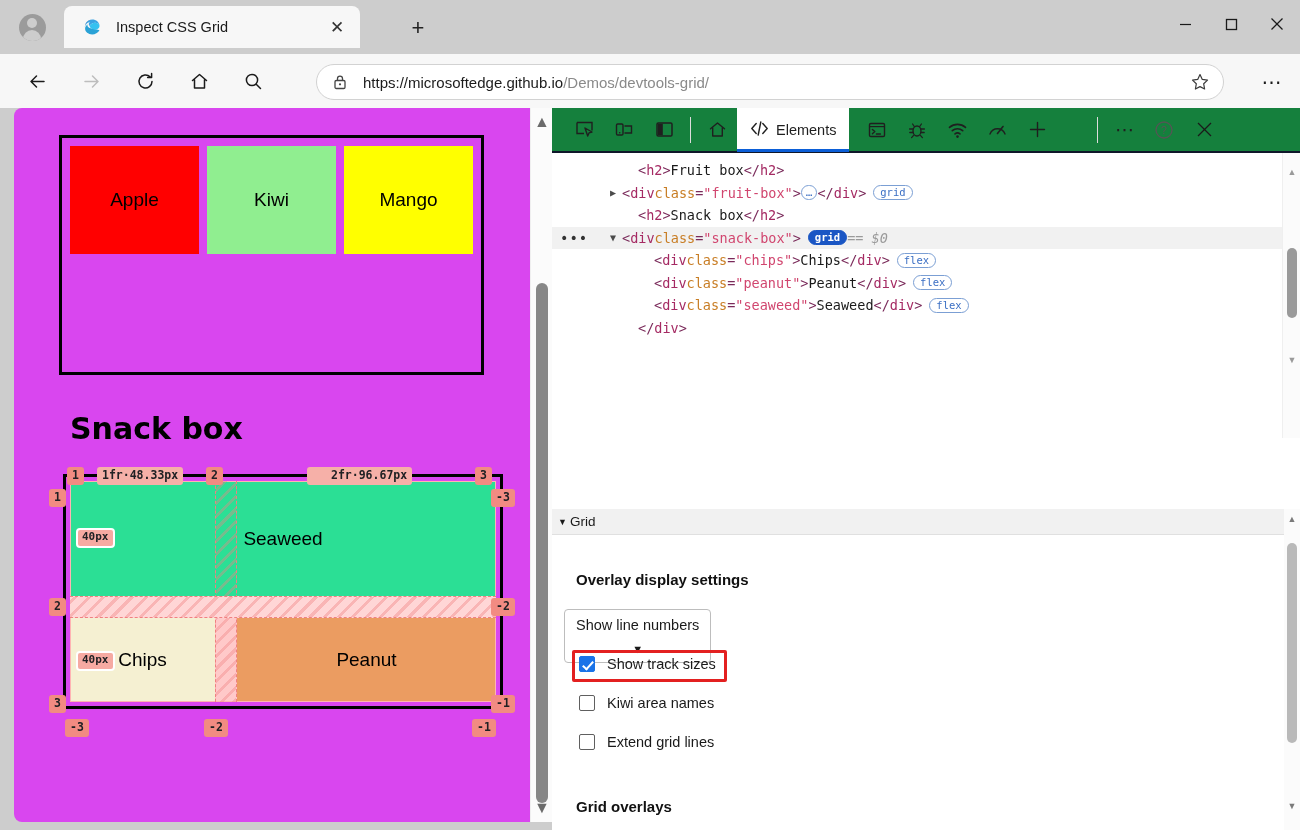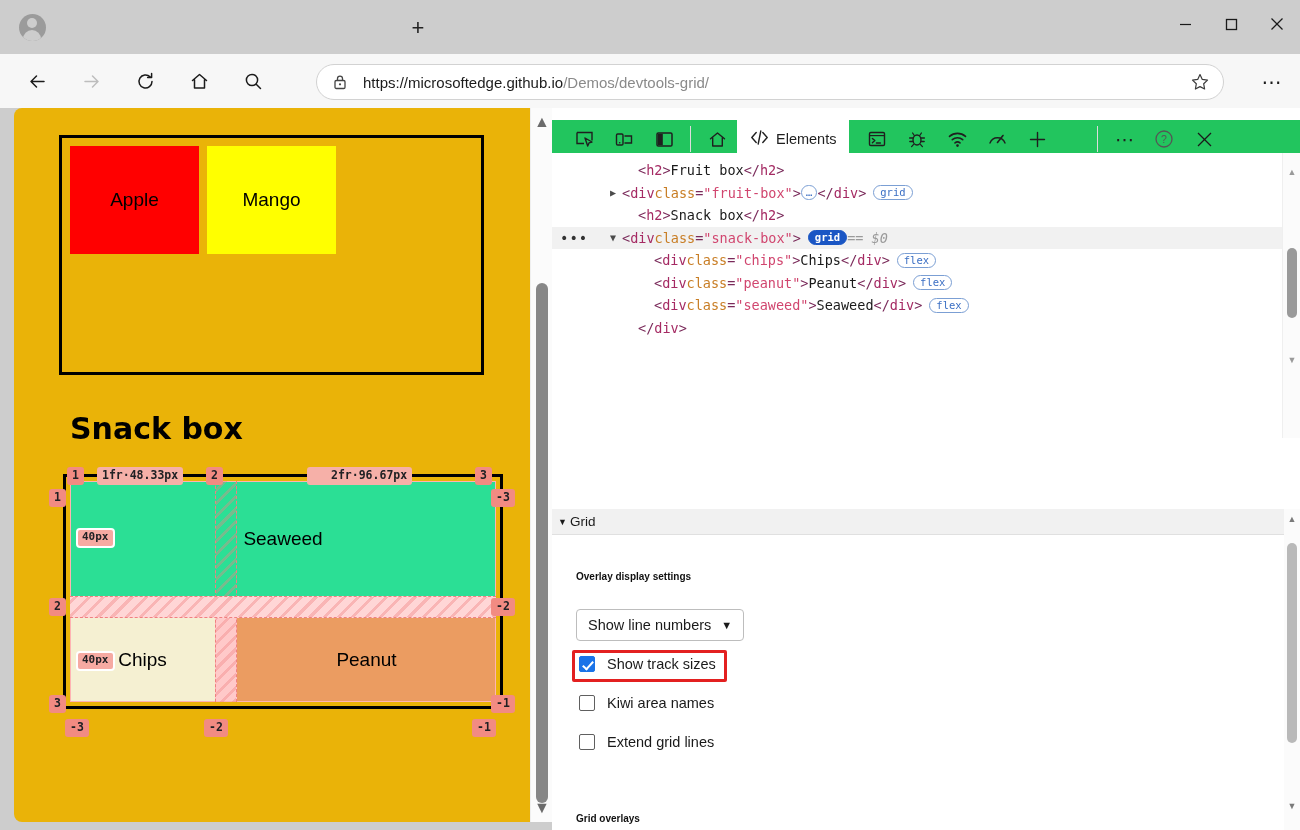--- a/index.html
+++ b/index.html
@@ -87,21 +87,21 @@
   .star-btn { width: 30px; height: 30px; display:flex; align-items:center; justify-content:center; }
   .tb-more {
     position: absolute; right: 10px; top: 66px; width: 36px; height: 32px;
     display: flex; align-items: center; justify-content: center;
     font-size: 20px; color: #1b1b1b; letter-spacing: 1px;
   }
 
   
   .viewport {
     position: absolute; left: 14px; top: 108px; width: 538px; height: 714px;
-    background: #eab308; border-radius: 8px 0 0 8px; overflow: hidden;
+    background: #d946ef; border-radius: 8px 0 0 8px; overflow: hidden;
   }
   .page-content { position: absolute; left: 0; top: -34px; width: 524px; }
   .page-h2 {
     font-family: "DejaVu Sans", sans-serif;
     font-size: 30px; font-weight: bold; color: #000; margin-left: 45px;
   }
   .fruit-box {
     margin: 26px 0 0 45px; width: 425px; border: 3px solid #000;
     padding: 8px; display: grid;
     grid-template-columns: 1fr 1fr 1fr; grid-template-rows: 108px 102px;
@@ -188,22 +188,22 @@
   .ps-thumb {
     position:absolute; left:5px; width:12px; border-radius:6px; background:#878787;
   }
 
   
   .devtools {
     position: absolute; left: 552px; top: 108px; width: 748px; height: 722px;
     background: #ffffff;
   }
   .dt-toolbar {
-    position: absolute; top: 12px; left: 0; width: 748px; height: 45px;
-    background: #22c55e; border-bottom: 7px solid #0f172a;
+    position: absolute; top: 0; left: 0; width: 748px; height: 45px;
+    background: #15803d; border-bottom: 2px solid #0f172a;
     display: flex; align-items: center;
   }
   .dt-icon {
     width: 40px; height: 40px; display:flex; align-items:center;
     justify-content:center; color:#1f1f1f; flex:0 0 auto;
   }
   .dt-sep { width:1px; height:26px; background:#dcdcdc; margin:0 6px; flex:0 0 auto; }
   .dt-tab {
     height: 44px; display:flex; align-items:center; gap:7px; padding: 0 13px;
     font-size: 14.5px; color:#1f1f1f; position:relative; flex:0 0 auto;
@@ -278,21 +278,21 @@
 
   .grid-section-hdr {
     position:absolute; top:401px; left:0; width:748px; height:26px;
     background:#f1f1f1; border-bottom:1px solid #e0e0e0;
     display:flex; align-items:center; padding-left:6px;
     font-size:13.5px; color:#1a1a1a;
   }
   .sec-tri { font-size:9px; margin-right:3px; }
 
   .grid-body { position:absolute; top:427px; left:0; width:748px; height:295px; background:#fff; }
-  .sub-title { font-size:10px; font-weight:bold; color:#111; }
+  .sub-title { font-size:15px; font-weight:bold; color:#111; }
   .select-box {
     display:inline-flex; align-items:center; gap:10px;
     border:1px solid #bdbdbd; border-radius:4px; background:#fff;
     padding:7px 11px; font-size:14.5px; color:#1a1a1a;
   }
   .cb-row { display:flex; align-items:center; gap:12px; font-size:14.5px; color:#1a1a1a; }
   .cbox {
     width:16px; height:16px; border:1.6px solid #5f5f5f; border-radius:2px;
     background:#fff; flex:0 0 auto; position:relative;
   }
@@ -316,20 +316,32 @@
 </head>
 <body>
 
 <div class="browser">
 
   <div class="titlebar">
     <div class="profile-btn">
       <div class="avatar-circle"></div>
     </div>
 
+    <div class="tab">
+      <span class="tab-favicon">
+        <svg width="20" height="20" viewBox="0 0 20 20">
+          <path d="M17.5 13.2c-1.5 2.6-4.3 4.2-7.3 4.2-4.1 0-7.1-2.6-7.1-5.6 0-1.9 1.2-3.4 2.5-4.2-.5 1 .0 2.4 1.5 3.2 2.7 1.4 7.4 1 10.4 2.4z" fill="#2aa2d6"></path>
+          <path d="M10.2 2.6c4 0 7.1 2.7 7.3 6-.1-1.6-2.3-2.9-4.4-2.9-2.5 0-4.6 1.6-5.5 3.4C6.3 7.7 6.6 6 8 4.8c-2.9.8-5.2 3.4-5.2 6.4 0-4.9 3.5-8.6 7.4-8.6z" fill="#3aa3e3"></path>
+          <path d="M4.2 5.5C5.7 3.7 8 2.6 10.2 2.6 6.4 2.6 2.8 6.3 2.8 11.2c0-1.7.5-4 1.4-5.7z" fill="#0f5ca8"></path>
+          <path d="M7.6 9.1c.9-1.8 3-3.4 5.5-3.4 2.1 0 4.3 1.3 4.4 2.9.2 3.3-2.8 4.4-5.4 4-2.5-.4-4.2-1.5-4.5-3.5z" fill="#36c1f0"></path>
+        </svg>
+      </span>
+      <span class="tab-title">Inspect CSS Grid</span>
+      <span class="tab-close">✕</span>
+    </div>
 
     <div class="newtab-btn">+</div>
 
     <div class="wincontrols">
       <div class="wincontrol">
         <svg width="13" height="13" viewBox="0 0 13 13">
             <line x1="1" y1="6.5" x2="12" y2="6.5" stroke="#1a1a1a" stroke-width="1.2"></line>
           </svg>
       </div>
       <div class="wincontrol">
@@ -391,20 +403,21 @@
         </svg>
     </span>
   </div>
   <div class="tb-more">⋯</div>
 
   <div class="viewport">
     <div class="page-content">
       <h2 class="page-h2">Fruit box</h2>
       <div class="fruit-box">
         <div class="cell c-apple">Apple</div>
+        <div class="cell c-kiwi">Kiwi</div>
         <div class="cell c-mango">Mango</div>
       </div>
 
       <div class="snack-wrap">
         <h2 class="page-h2 snack-h2">Snack box</h2>
 
         <div class="snack-outer"></div>
 
         <div class="snack-grid">
           <div class="sg-seaweed">Seaweed</div>
@@ -652,21 +665,21 @@
 
 
     <div class="grid-section-hdr">
       <span class="sec-tri">▼</span>
       <span>Grid</span>
     </div>
 
     <div class="grid-body">
       <div class="sub-title" style="position:absolute; left:24px; top:36px;">Overlay display settings</div>
 
-      <div class="select-box" style="position:absolute; left:24px; top:74px;">
+      <div class="select-box" style="position:absolute; left:12px; top:74px;flex-direction:column;">
         <span>Show line numbers</span>
         <span style="font-size:11px">▼</span>
       </div>
 
       <div class="redbox" style="left:20px; top:115px; width:155px; height:32px;"></div>
 
       <div class="cb-row" style="position:absolute; left:27px; top:121px;">
         <span class="cbox checked"></span>
         <span>Show track sizes</span>
       </div>
@@ -674,21 +687,21 @@
       <div class="cb-row" style="position:absolute; left:27px; top:160px;">
         <span class="cbox"></span>
         <span>Kiwi area names</span>
       </div>
 
       <div class="cb-row" style="position:absolute; left:27px; top:199px;">
         <span class="cbox"></span>
         <span>Extend grid lines</span>
       </div>
 
-      <div class="sub-title" style="position:absolute; left:24px; top:278px;text-align:right;">Grid overlays</div>
+      <div class="sub-title" style="position:absolute; left:24px; top:263px;text-align:right;">Grid overlays</div>
 
     </div>
 
     <div class="panel-scroll">
       <div class="pns-arrow" style="top:2px">▲</div>
       <div class="pns-thumb" style="top:34px; height:200px;"></div>
       <div class="pns-arrow" style="bottom:16px">▼</div>
     </div>
 
   </div>

